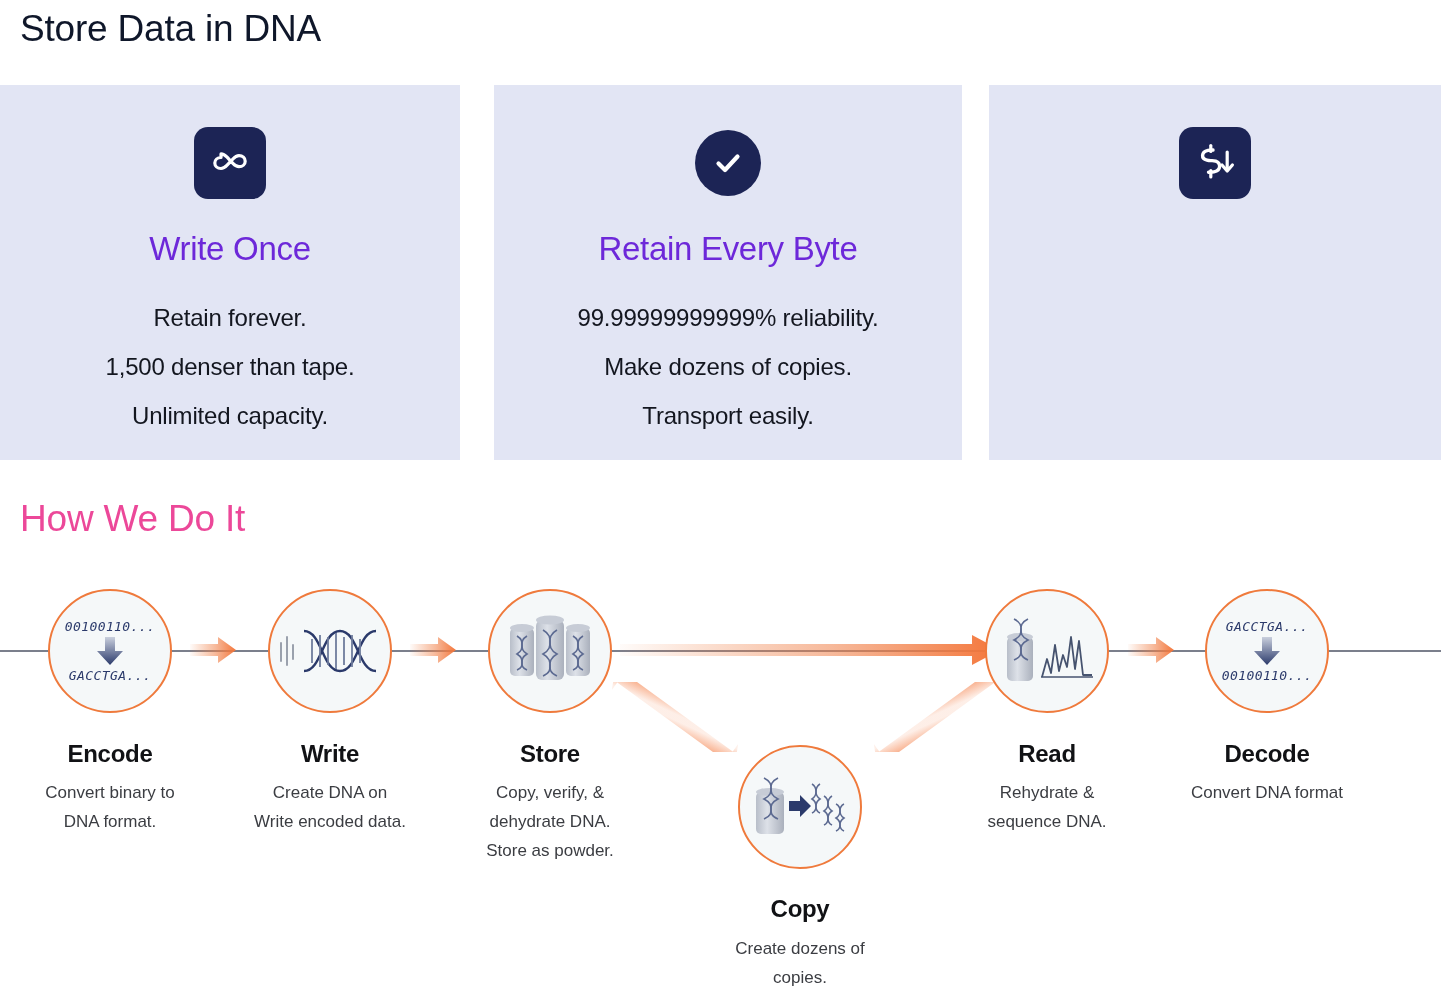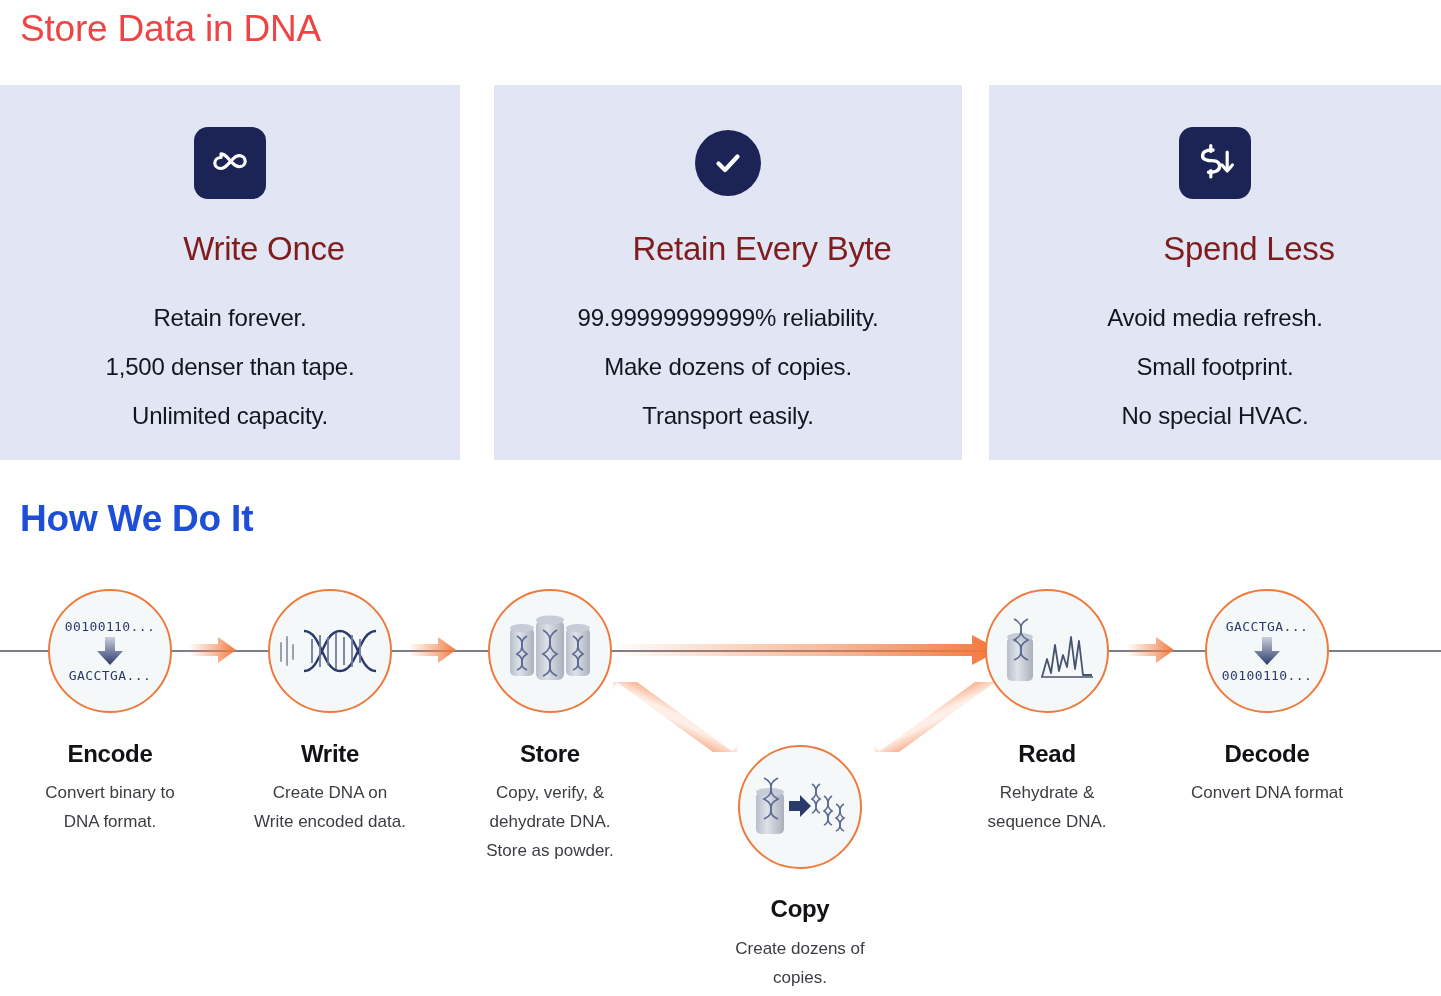--- a/index.html
+++ b/index.html
@@ -15,31 +15,31 @@
     overflow: hidden;
   }
 
   
   .page-title {
     position: absolute;
     left: 20px;
     top: 8px;
     font-size: 37px;
     font-weight: 400;
-    color: #ef4444;
+    color: #0f172a;
     letter-spacing: -0.2px;
     white-space: nowrap;
   }
   .section-title {
     position: absolute;
     left: 20px;
     top: 498px;
     font-size: 37px;
-    font-weight: 700;
-    color: #1d4ed8;
+    font-weight: 400;
+    color: #ec4899;
     letter-spacing: -0.2px;
     white-space: nowrap;
   }
 
   
   .cards {
     position: absolute;
     left: 0;
     top: 85px;
     width: 1441px;
@@ -85,23 +85,22 @@
     align-items: center;
     justify-content: center;
   }
   .card-title {
     position: absolute;
     top: 145px;
     left: 0;
     width: 100%;
     font-size: 33px;
     font-weight: 400;
-    color: #7f1d1d;
+    color: #6d28d9;
     letter-spacing: -0.3px;
-    padding-left: 34px;
   }
   .card-lines {
     position: absolute;
     top: 208px;
     left: 0;
     width: 100%;
   }
   .card-line {
     font-size: 24px;
     color: #13161f;
@@ -130,20 +129,21 @@
     width: 124px;
     height: 124px;
     border-radius: 50%;
     border: 2.4px solid #ef7a3c;
     background: #f5f8f9;
     box-sizing: border-box;
     display: flex;
     align-items: center;
     justify-content: center;
     overflow: hidden;
+    font-style: italic;
   }
   .node-label {
     position: absolute;
     width: 260px;
     text-align: center;
     font-size: 24px;
     font-weight: bold;
     color: #111215;
     letter-spacing: -0.3px;
   }
@@ -229,26 +229,20 @@
     <div class="card-icon-wrap">
       <div class="icon-box">
         <svg width="52" height="52" viewBox="0 0 52 52">
           <path d="M24 13 C24 13 14 12.2 13.6 18.4 C13.2 24.2 22.6 23.6 22.6 23.6 C22.6 23.6 31 23.2 30.6 29.6 C30.2 36.2 19.5 35.2 19.5 35.2" fill="none" stroke="#ffffff" stroke-width="3.4" stroke-linecap="round"></path>
           <line x1="21.8" y1="8.5" x2="21.8" y2="14.5" stroke="#ffffff" stroke-width="3.2" stroke-linecap="round"></line>
           <line x1="21.8" y1="33.5" x2="21.8" y2="40" stroke="#ffffff" stroke-width="3.2" stroke-linecap="round"></line>
           <line x1="38.2" y1="15" x2="38.2" y2="33" stroke="#ffffff" stroke-width="3.2" stroke-linecap="round"></line>
           <path d="M33 28 L38.2 34 L43.4 28" fill="none" stroke="#ffffff" stroke-width="3.2" stroke-linecap="round" stroke-linejoin="round"></path>
         </svg>
       </div>
-    </div>
-    <div class="card-title">Spend Less</div>
-    <div class="card-lines">
-      <div class="card-line">Avoid media refresh.</div>
-      <div class="card-line">Small footprint.</div>
-      <div class="card-line">No special HVAC.</div>
     </div>
   </div>
 
 </div>
 
 <div class="section-title">How We Do It</div>
 
 <div class="process">
 
   <svg width="0" height="0" style="position:absolute">

